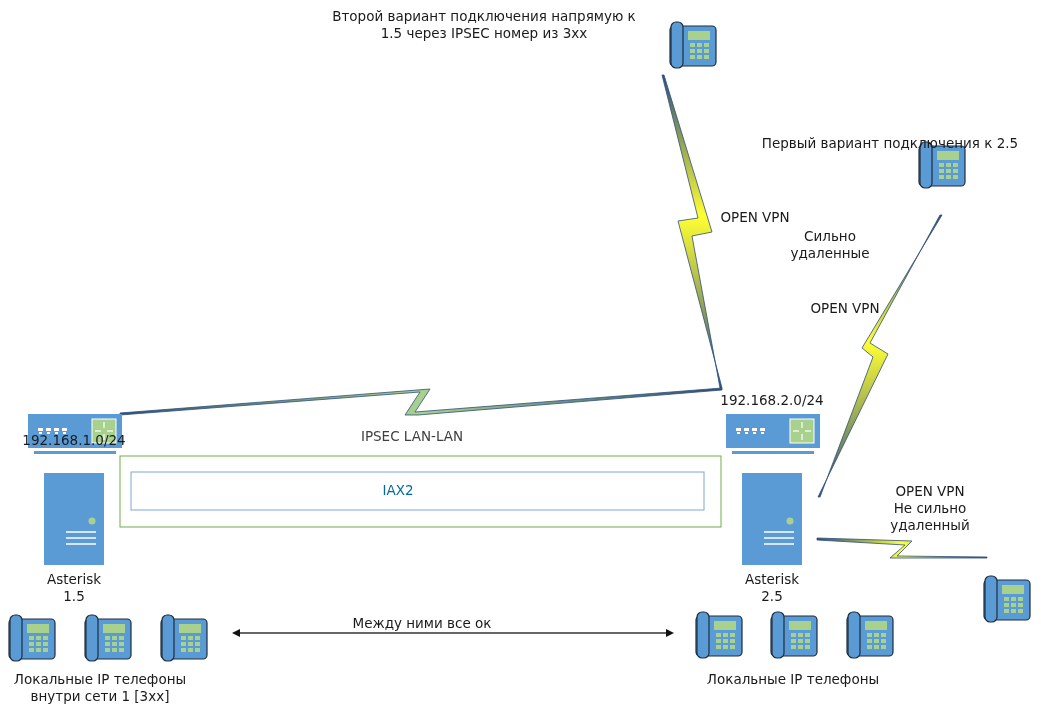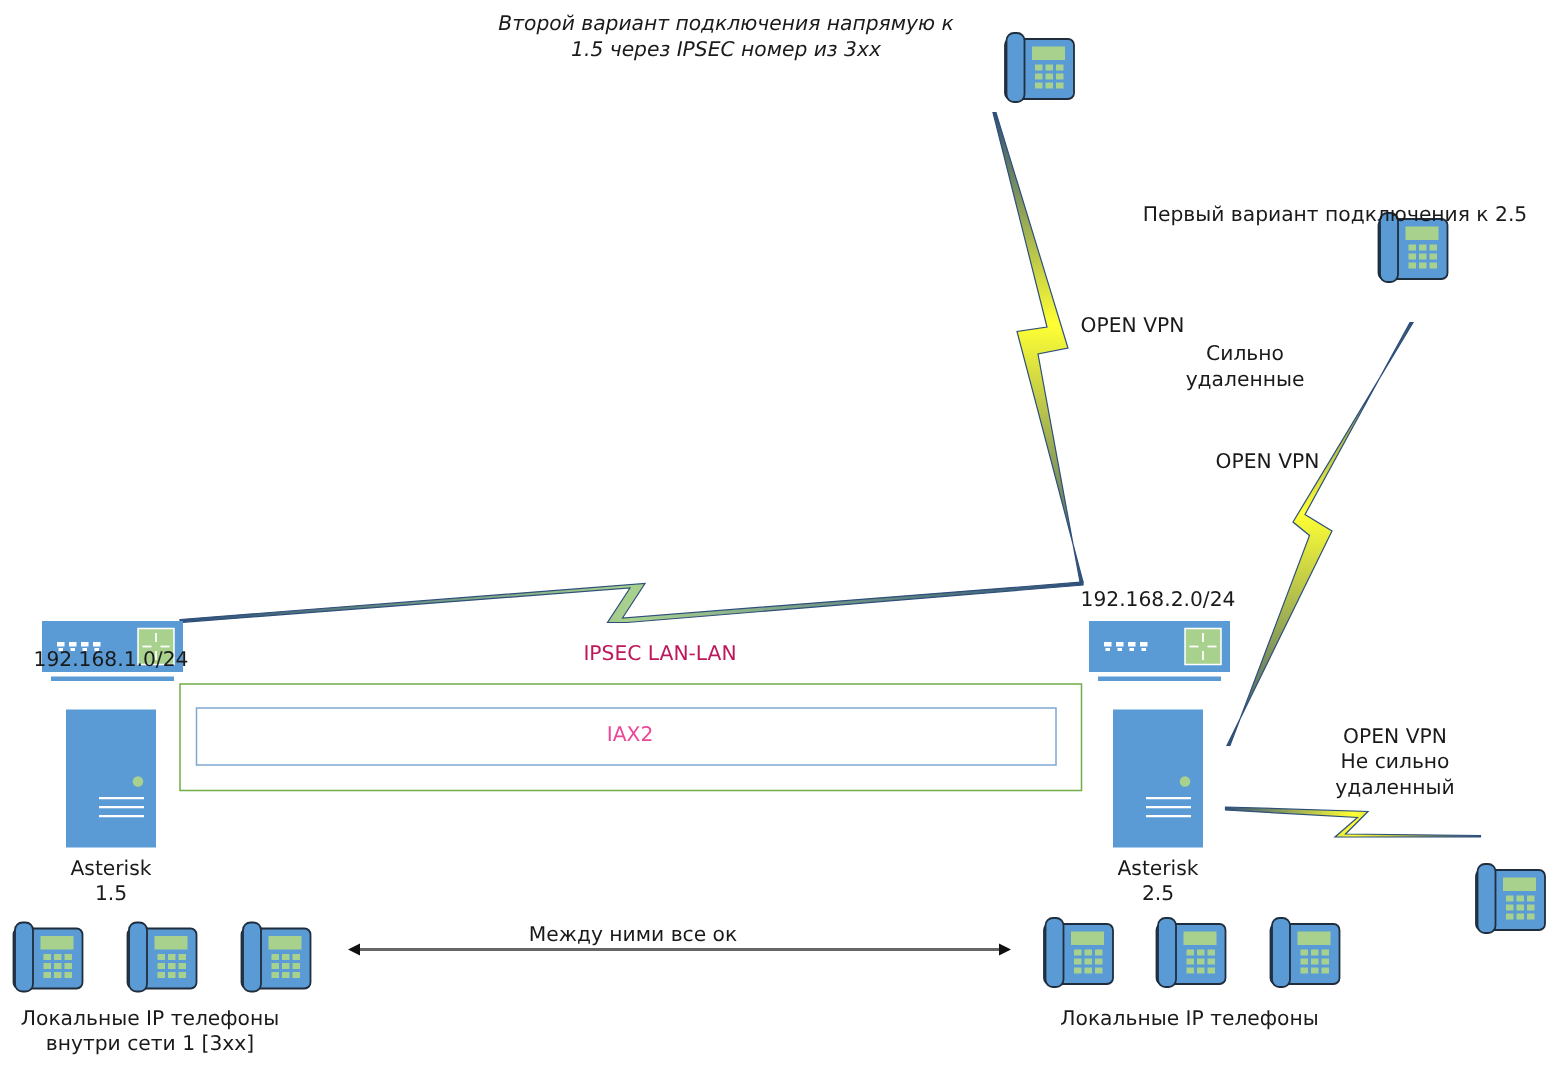--- a/index.html
+++ b/index.html
@@ -107,21 +107,21 @@
   <use href="#phone" x="767" y="612"></use>
   <use href="#phone" x="843" y="612"></use>
 
   <g>
     <line x1="236" y1="633" x2="670" y2="633" stroke="#666666" stroke-width="2"></line>
     <polygon points="232,633 240,629 240,637" fill="#111"></polygon>
     <polygon points="674,633 666,629 666,637" fill="#111"></polygon>
   </g>
 </svg>
 
-<div class="lbl" style="left:314px; top:8px; width:340px;font-style:italic;">
+<div class="lbl" style="left:314px; top:8px; width:340px;">
   <span>Второй вариант подключения напрямую к</span>
   <span>1.5 через IPSEC номер из 3xx</span>
 </div>
 
 <div class="lbl" style="left:740px; top:103px; width:300px;margin-top:32px;">
   <span>Первый вариант подключения к 2.5</span>
 </div>
 
 <div class="lbl" style="left:705px; top:209px; width:100px;">OPEN VPN</div>
 
@@ -134,22 +134,22 @@
 
 <div class="lbl" style="left:880px; top:483px; width:100px;">
   <span>OPEN VPN</span>
   <span>Не сильно</span>
   <span>удаленный</span>
 </div>
 
 <div class="lbl" style="left:14px; top:392px; width:120px;margin-top:40px;">192.168.1.0/24</div>
 <div class="lbl" style="left:712px; top:392px; width:120px;">192.168.2.0/24</div>
 
-<div class="lbl" style="left:340px; top:428px; width:200px; color:#be185d;">IPSEC LAN-LAN</div>
-<div class="lbl" style="left:370px; top:482px; width:100px; color:#ec4899;">IAX2</div>
+<div class="lbl" style="left:312px; top:428px; width:200px; color:#404040;">IPSEC LAN-LAN</div>
+<div class="lbl" style="left:348px; top:482px; width:100px; color:#0369a1;">IAX2</div>
 
 <div class="lbl" style="left:24px; top:571px; width:100px;">
   <span>Asterisk</span>
   <span>1.5</span>
 </div>
 <div class="lbl" style="left:722px; top:571px; width:100px;">
   <span>Asterisk</span>
   <span>2.5</span>
 </div>
 

